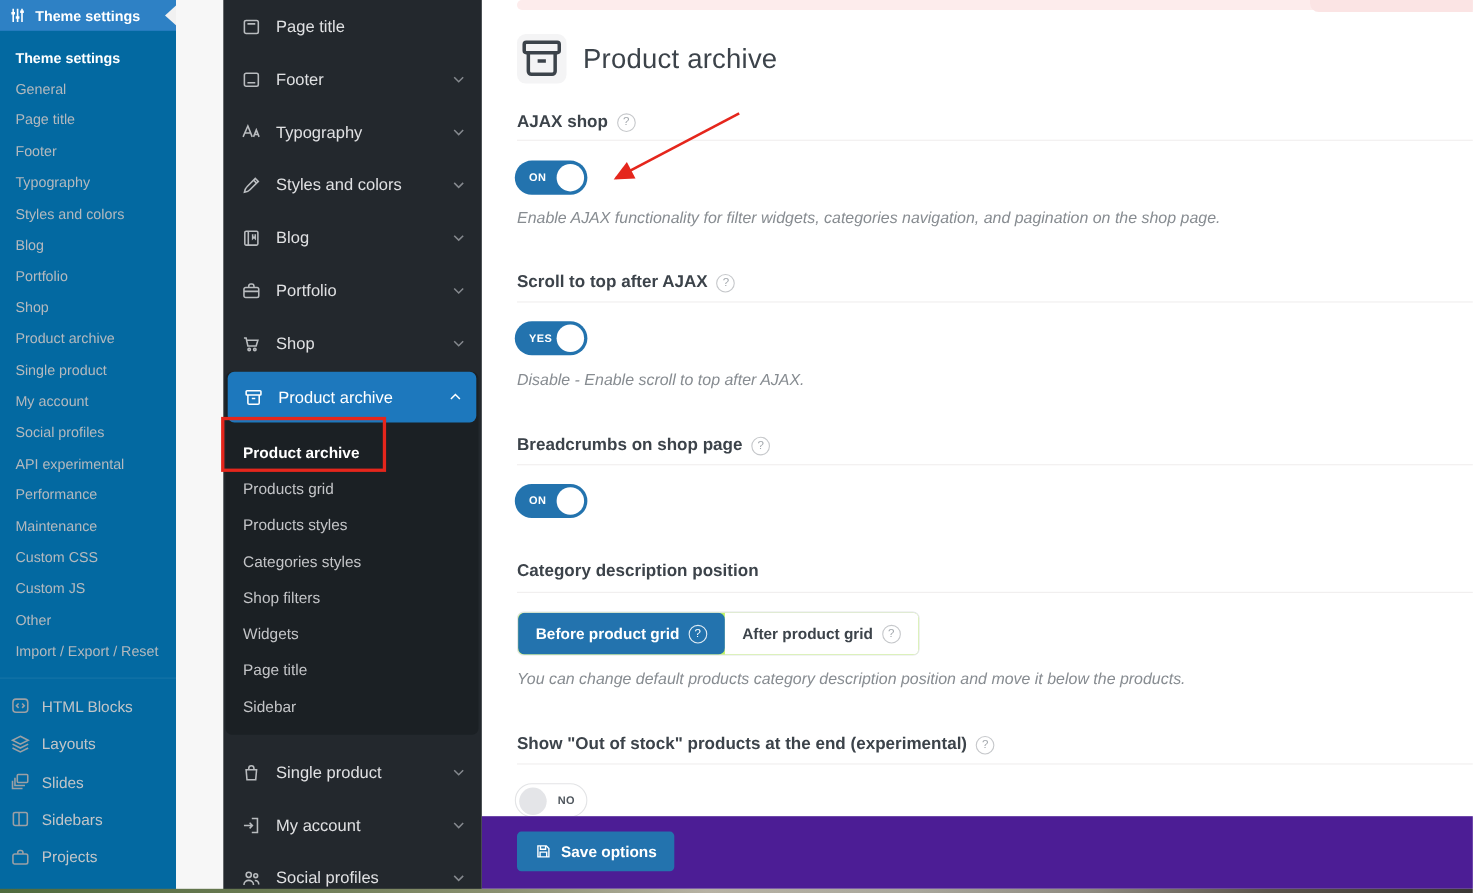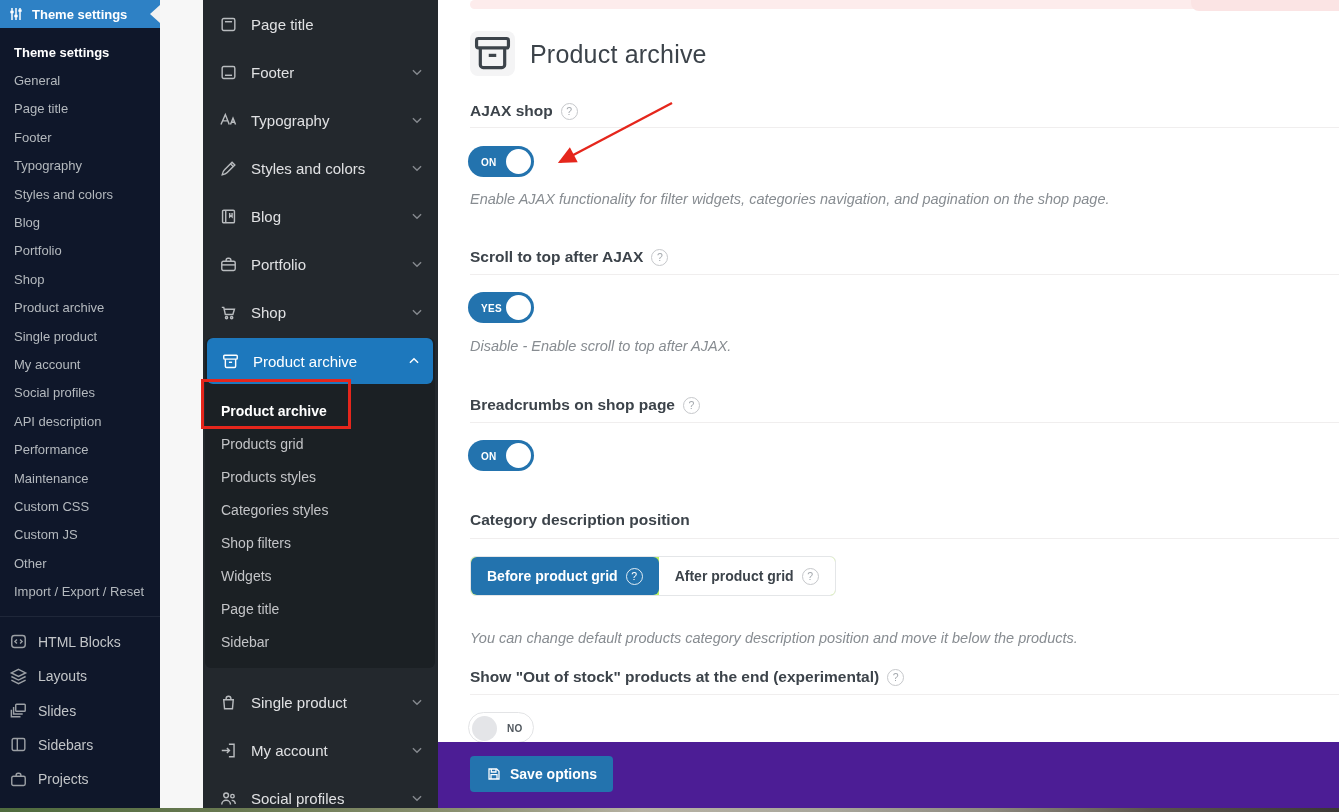--- a/index.html
+++ b/index.html
@@ -1,20 +1,20 @@
 <!DOCTYPE html>
 <html><head>
 <meta charset="utf-8">
 <style>
   * { margin:0; padding:0; box-sizing:border-box; }
   html,body { width:1339px; height:812px; overflow:hidden; font-family:"Liberation Sans", sans-serif; background:#fff; }
   .page { position:relative; width:1339px; height:812px; background:#fff; }
 
   
-  .wp-sidebar { position:absolute; left:0; top:0; width:160px; height:812px; background:#0f172a; z-index:5; }
+  .wp-sidebar { position:absolute; left:0; top:0; width:160px; height:812px; background:#0369a1; z-index:5; }
   .wp-header { position:relative; height:28px; background:#2e81c5; display:flex; align-items:center; padding:0 0 0 8px; color:#fff; }
   .wp-header .hicon { width:16px; height:16px; margin-right:8px; display:inline-flex; }
   .wp-header .htitle { font-size:13px; font-weight:700; }
   .wp-header .flyout-arrow { position:absolute; right:0; top:50%; transform:translateY(-50%); width:0; height:0;
       border-top:9px solid transparent; border-bottom:9px solid transparent; border-right:10px solid #f1f1f1; }
   .wp-menu { padding:10px 0 0 0; }
   .wp-menu .wp-item { display:flex; align-items:center; height:28.4px; padding-left:14px; font-size:13px; color:#b4b9be; cursor:pointer; }
   .wp-menu .wp-item.active { color:#fff; font-weight:700; }
   .wp-tools { margin-top:10px; border-top:1px solid rgba(255,255,255,0.07); padding-top:8px; }
   .wp-tool { display:flex; align-items:center; height:34.3px; padding-left:9px; color:#c2c5c8; font-size:14px; cursor:pointer; }
@@ -98,21 +98,21 @@
       <div class="wp-item">Footer</div>
       <div class="wp-item">Typography</div>
       <div class="wp-item">Styles and colors</div>
       <div class="wp-item">Blog</div>
       <div class="wp-item">Portfolio</div>
       <div class="wp-item">Shop</div>
       <div class="wp-item">Product archive</div>
       <div class="wp-item">Single product</div>
       <div class="wp-item">My account</div>
       <div class="wp-item">Social profiles</div>
-      <div class="wp-item">API description</div>
+      <div class="wp-item">API experimental</div>
       <div class="wp-item">Performance</div>
       <div class="wp-item">Maintenance</div>
       <div class="wp-item">Custom CSS</div>
       <div class="wp-item">Custom JS</div>
       <div class="wp-item">Other</div>
       <div class="wp-item">Import / Export / Reset</div>
     </div>
     <div class="wp-tools">
       <div class="wp-tool">
         <span class="ticon">
@@ -399,21 +399,21 @@
     <div class="seg">
       <div class="seg-opt selected">
         <span>Before product grid</span>
         <span class="help">?</span>
       </div>
       <div class="seg-opt">
         <span>After product grid</span>
         <span class="help">?</span>
       </div>
     </div>
-    <div class="desc" style="top:610px;margin-top:20px;">You can change default products category description position and move it below the products.</div>
+    <div class="desc" style="top:610px;">You can change default products category description position and move it below the products.</div>
 
     <div class="sec-head" style="top:668px;">
       <span>Show "Out of stock" products at the end (experimental)</span>
       <span class="help">?</span>
     </div>
     <div class="sep" style="top:694px;"></div>
     <div class="toggle off" style="top:712px;text-align:center;">
       <span class="knob"></span>
       <span class="tlabel">NO</span>
     </div>

